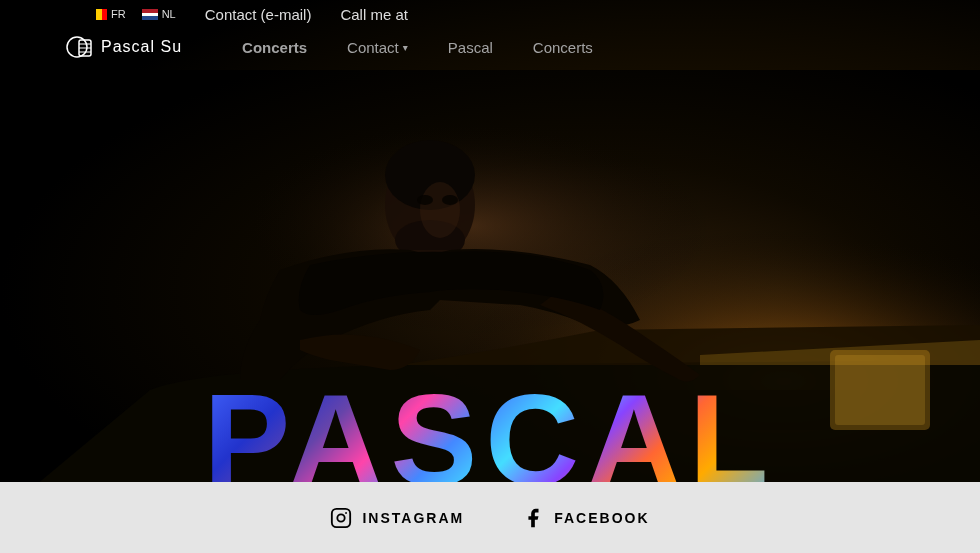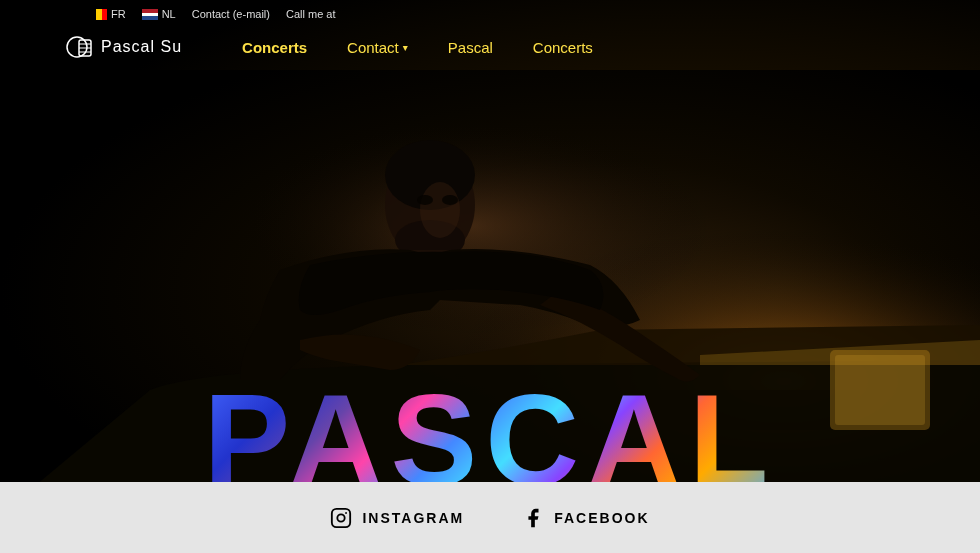--- a/index.html
+++ b/index.html
@@ -45,24 +45,25 @@
 
     .flag-be {
       background: linear-gradient(to right, #000 33%, #FFCD00 33%, #FFCD00 66%, #F00 66%);
     }
 
     .flag-nl {
       background: linear-gradient(to bottom, #AE1C28 33%, #fff 33%, #fff 66%, #21468B 66%);
     }
 
     .top-link {
-      font-size: 11px;
+      font-size: 15px;
       color: #ddd;
       text-decoration: none;
       cursor: pointer;
+      margin-left: 13px;
     }
 
     
     .nav-bar {
       position: absolute;
       top: 0;
       left: 0;
       width: 100%;
       height: 75px;
       display: flex;
@@ -93,21 +94,21 @@
     }
 
     .nav-links {
       display: flex;
       align-items: center;
       gap: 40px;
     }
 
     .nav-link {
       font-size: 15px;
-      color: #fde047;
+      color: #a3a3a3;
       text-decoration: none;
       cursor: pointer;
       display: flex;
       align-items: center;
       gap: 4px;
     }
 
     .nav-link.active {
       font-weight: bold;
     }

